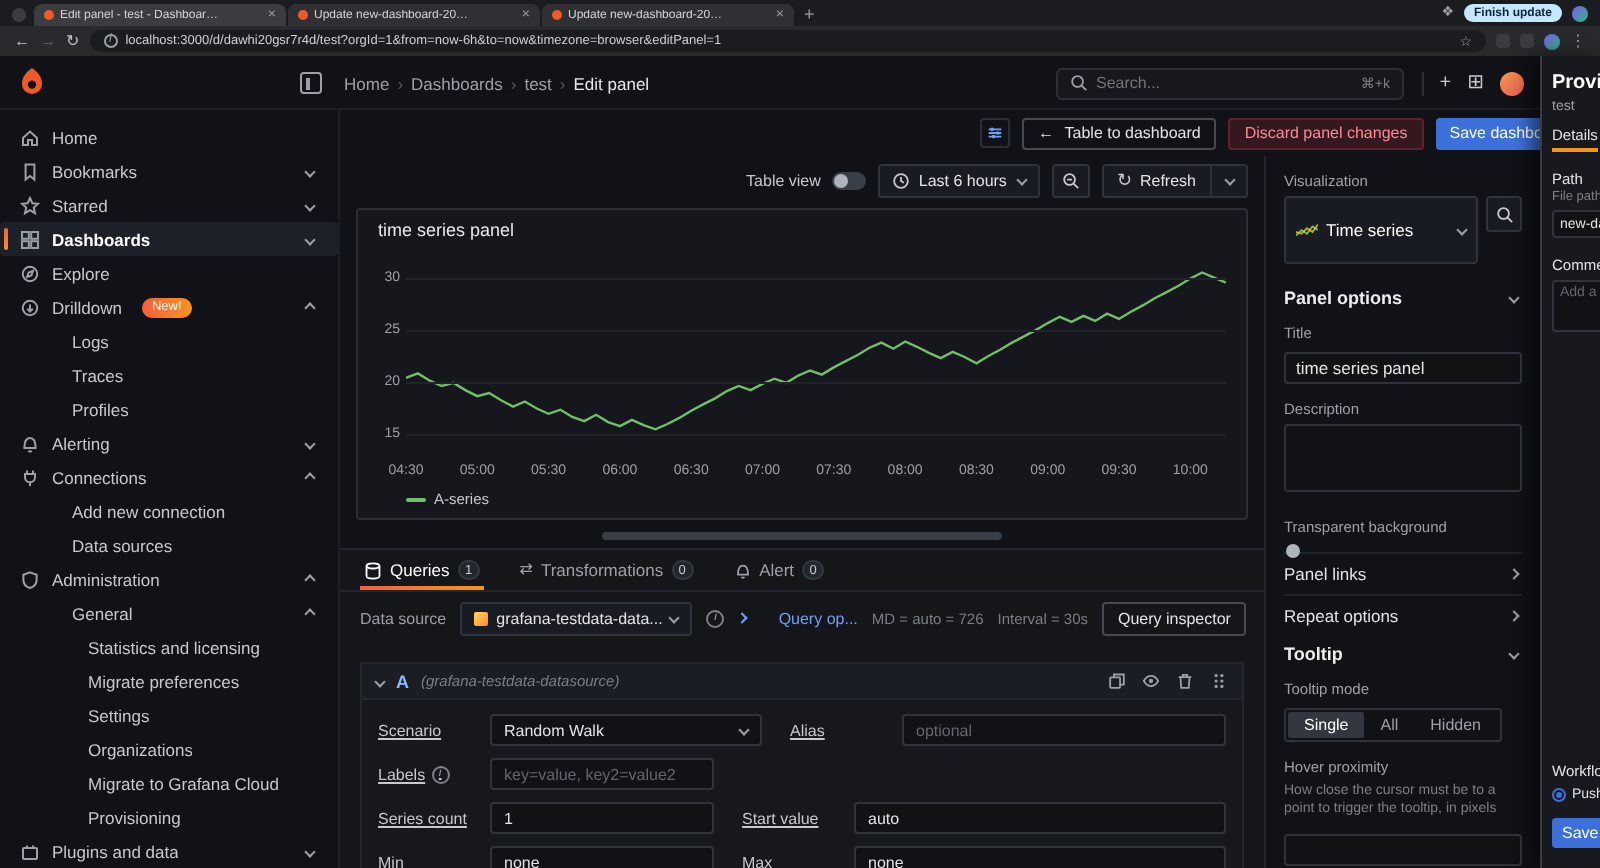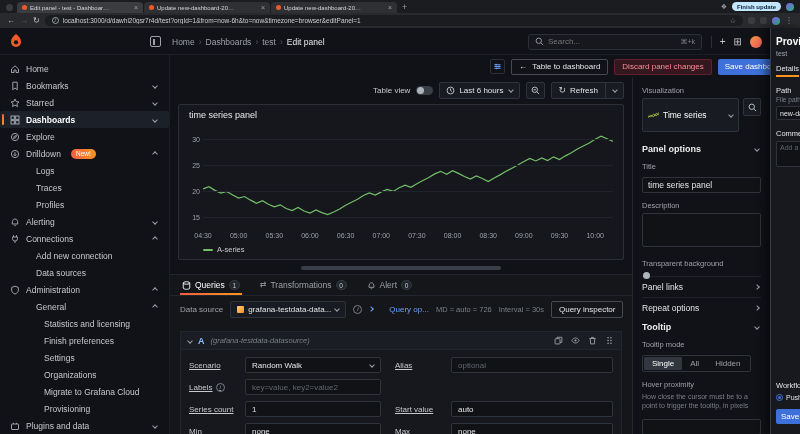--- a/index.html
+++ b/index.html
@@ -123,21 +123,21 @@
 .qref{font-size:9px;font-weight:bold;color:#8ab8ff;}
 .qhint{font-size:7.5px;font-style:italic;color:#7b7f87;white-space:nowrap;}
 .qicons{margin-left:auto;display:flex;align-items:center;gap:8px;color:#9da0a8;}
 .qicons svg{width:9px;height:9px;}
 .qbody{padding:7px 8px;}
 .frow{display:flex;align-items:center;margin-bottom:6px;}
 .flabel{width:56px;font-size:8px;color:#c7c9cc;flex:none;display:flex;align-items:center;gap:3px;white-space:nowrap;text-decoration:underline;}
 .flabel.second{margin-left:14px;}
 .fselect{width:136px;height:16px;background:#101216;border:1px solid #2f343c;border-radius:2px;display:flex;align-items:center;padding:0 6px;font-size:8px;color:#e3e4e6;flex:none;}
 .fselect .chev{margin-left:auto;}
-.finput{width:136px;height:16px;background:#101216;border:1px solid #2f343c;border-radius:2px;padding:0 6px;font-size:8px;color:#e3e4e6;outline:0;font-family:inherit;flex:none;}
+.finput{width:112px;height:16px;background:#101216;border:1px solid #2f343c;border-radius:2px;padding:0 6px;font-size:8px;color:#e3e4e6;outline:0;font-family:inherit;flex:none;}
 .finput.wide{flex:1;width:auto;}
 .finput::placeholder{color:#62666e;}
 
 
 .options{position:absolute;left:632px;width:138px;top:78px;bottom:0;border-left:1px solid #22262e;background:#111217;padding:8px 9px 0;overflow:hidden;}
 .opt-minilabel{font-size:7.5px;color:#9da0a8;margin-bottom:3px;}
 .viz-row{display:flex;gap:4px;margin-bottom:12px;}
 .viz-select{flex:1;height:18px;background:#181b21;border:1px solid #2f343c;border-radius:2px;display:flex;align-items:center;gap:4px;padding:16px 5px;font-size:8.5px;color:#fff;}
 .viz-select .chev{margin-left:auto;}
 .viz-thumb{width:11px;height:9px;flex:none;}
@@ -364,21 +364,21 @@
         <span class="chev chev-up"></span>
       </div>
       <div class="side-item lvl1">
         <span class="slabel">General</span>
         <span class="chev chev-up"></span>
       </div>
       <div class="side-item lvl2">
         <span class="slabel">Statistics and licensing</span>
       </div>
       <div class="side-item lvl2">
-        <span class="slabel">Finish preferences</span>
+        <span class="slabel">Migrate preferences</span>
       </div>
       <div class="side-item lvl2">
         <span class="slabel">Settings</span>
       </div>
       <div class="side-item lvl2">
         <span class="slabel">Organizations</span>
       </div>
       <div class="side-item lvl2">
         <span class="slabel">Migrate to Grafana Cloud</span>
       </div>

